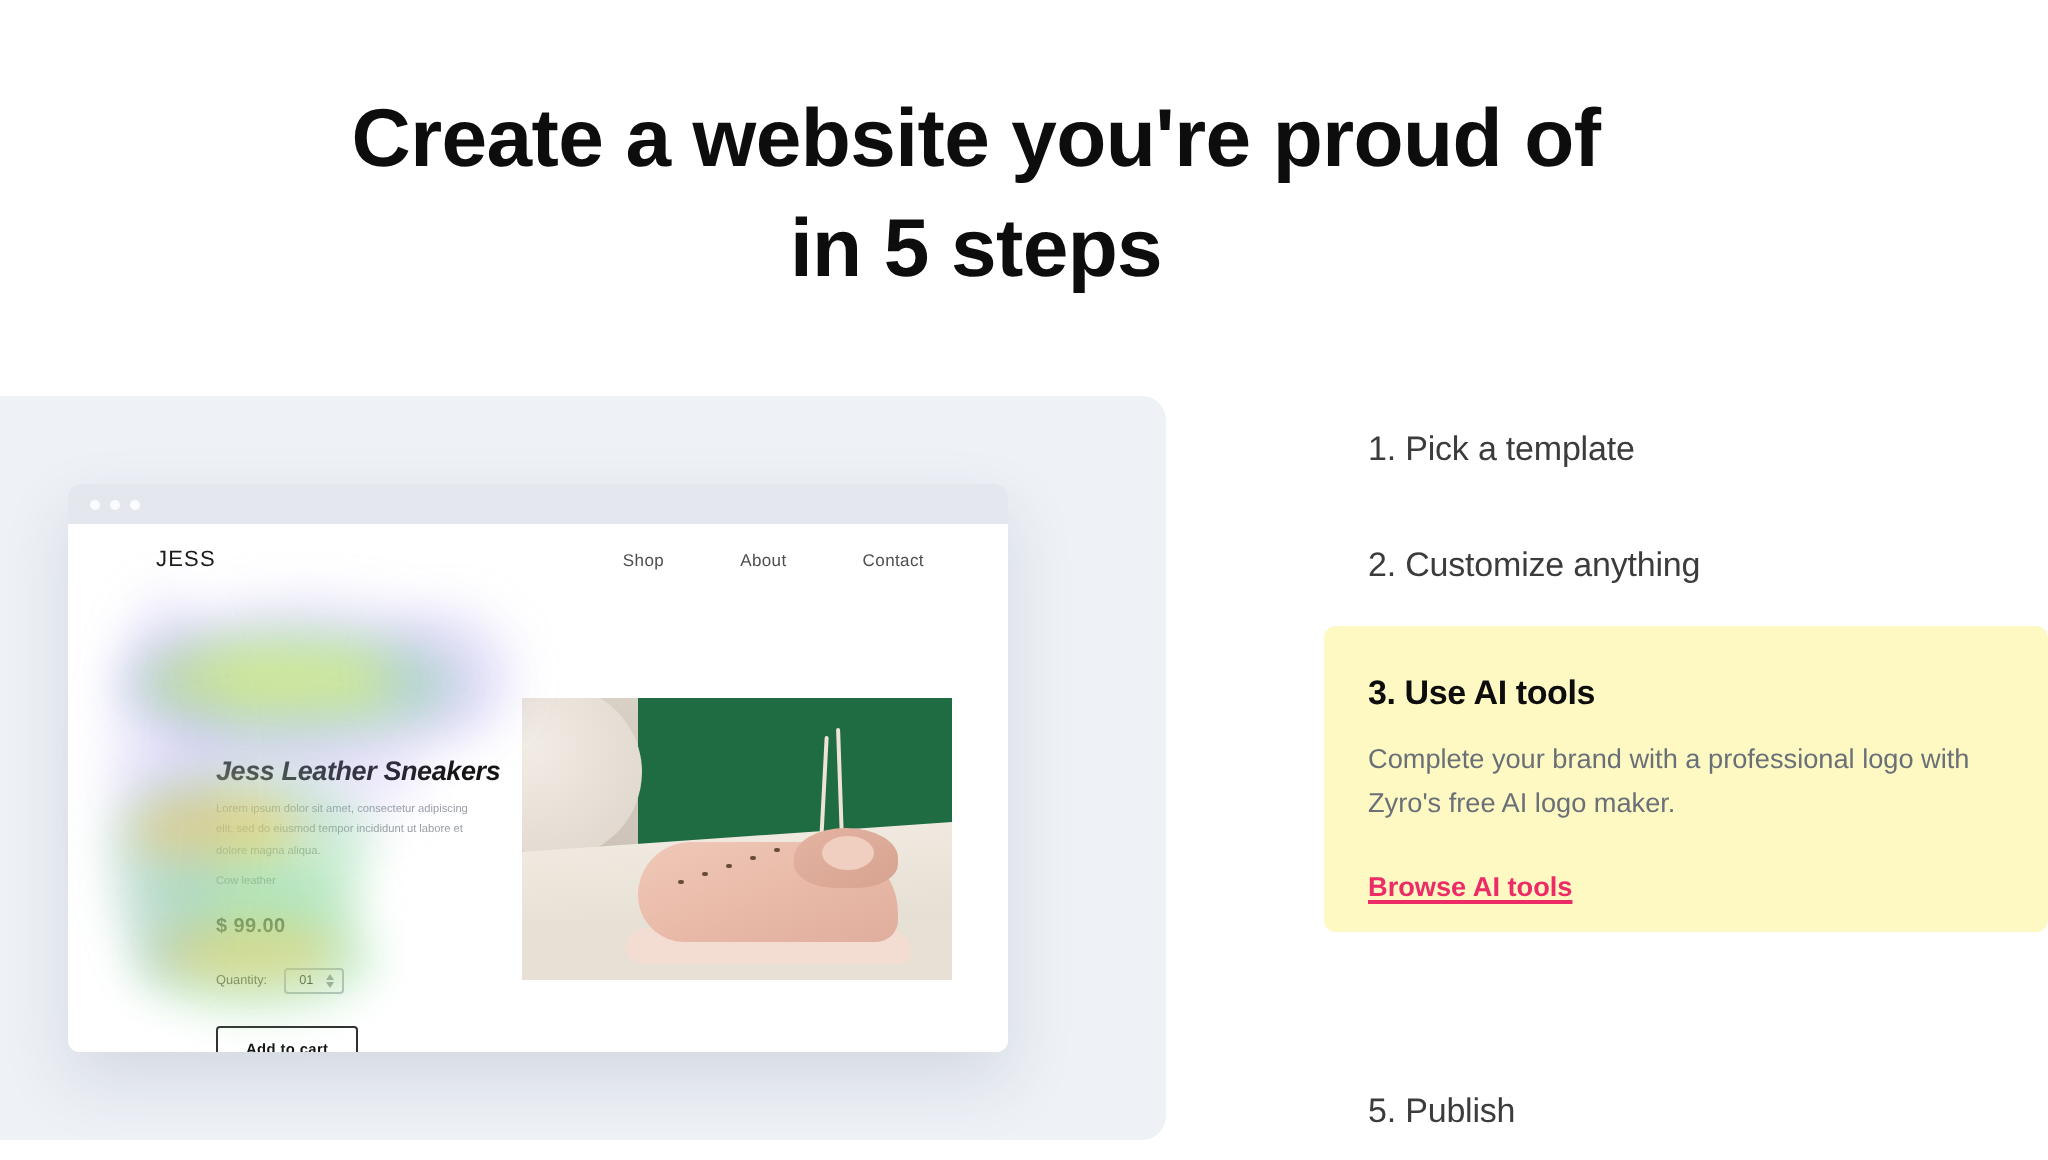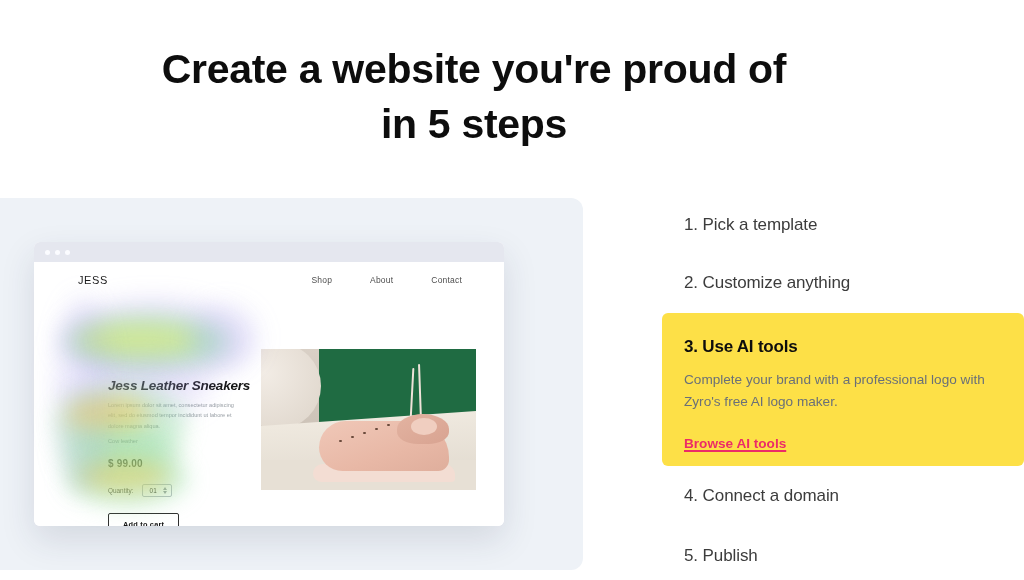--- a/index.html
+++ b/index.html
@@ -6,21 +6,21 @@
   html, body {
     width: 1024px; height: 580px;
     background: #ffffff;
     font-family: "Liberation Sans", sans-serif;
     overflow: hidden;
   }
   .page { position: relative; width: 1024px; height: 580px; background: #fff; }
 
   
   .headline {
-    position: absolute; left: 0; top: 42px; width: 948px;
+    position: absolute; left: 14px; top: 42px; width: 948px;
     text-align: center;
     font-size: 41px; font-weight: 700; line-height: 1.33;
     color: #0d0d0d; letter-spacing: -0.3px;
   }
   .headline .l2 { display: block; }
 
   
   .showcase {
     position: absolute; left: 0; top: 198px;
     width: 583px; height: 372px;
@@ -155,21 +155,21 @@
     font-size: 17px; color: #3c3c3c; letter-spacing: -0.1px;
   }
   .step1 { top: 17px; }
   .step2 { top: 75px; }
   .step4 { top: 288px; }
   .step5 { top: 348px; }
 
   .step-panel {
     position: absolute; left: 0; top: 115px;
     width: 362px; height: 153px;
-    background: #fde047; border-radius: 6px;
+    background: #fef9c3; border-radius: 6px;
     padding: 24px 22px 0 22px;
   }
   .step3-title {
     font-size: 17px; font-weight: 700; color: #0d0d0d; letter-spacing: -0.2px;
   }
   .step3-desc {
     margin-top: 12px; font-size: 13.6px; line-height: 1.6;
     color: #6a7078; max-width: 330px;
   }
   .step3-link {
@@ -277,18 +277,17 @@
 
     <div class="step step1">1. Pick a template</div>
     <div class="step step2">2. Customize anything</div>
 
     <div class="step-panel">
       <div class="step3-title">3. Use AI tools</div>
       <div class="step3-desc">Complete your brand with a professional logo with Zyro's free AI logo maker.</div>
       <a class="step3-link">Browse AI tools</a>
     </div>
 
-    <div class="step step4">4. Connect a domain</div>
     <div class="step step5">5. Publish</div>
 
   </div>
 
 </div>
 
 </body></html>

